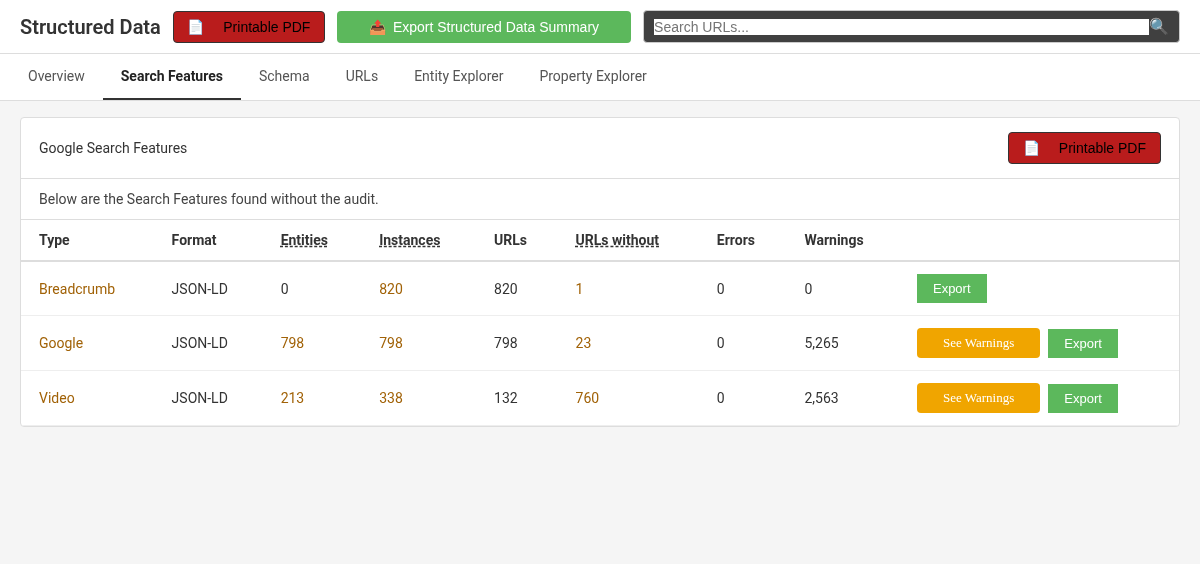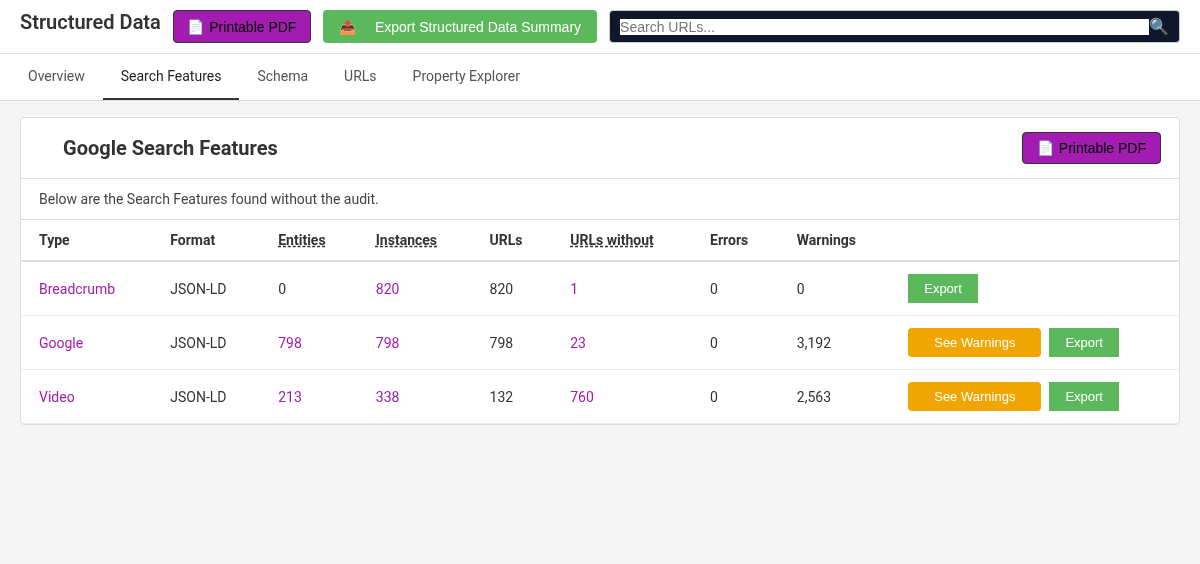--- a/index.html
+++ b/index.html
@@ -1,75 +1,75 @@
 <!DOCTYPE html>
 <html><head>
   <meta charset="utf-8">
   <style>
     * { box-sizing: border-box; margin: 0; padding: 0; }
     body { font-family: -apple-system, BlinkMacSystemFont, 'Segoe UI', Roboto, sans-serif; font-size: 14px; background: #f5f5f5; color: #333; }
 
     .top-bar {
-      display: flex; background: #fff; padding: 10px 20px; gap: 12px;
+      display: flex; align-items: center; background: #fff; padding: 10px 20px; gap: 12px;
       border-bottom: 1px solid #ddd;
     }
     .top-bar-title { font-size: 20px; font-weight: 600; flex-shrink: 0; }
     .btn-printable {
-      display: flex; align-items: center; gap: 4px;
-      border: 1.5px solid #333; background: #a21caf; padding: 7px 14px;
+      display: flex; align-items: center; gap: 18px;
+      border: 1.5px solid #333; background: #b91c1c; padding: 7px 14px;
       border-radius: 4px; cursor: pointer; font-size: 14px; font-weight: 500; white-space: nowrap;
     }
     .btn-export-summary {
-      display: flex; align-items: center; gap: 18px;
-      background: #5cb85c; color: #fff; border: none; padding: 8px 16px;
+      display: flex; align-items: center; gap: 6px;
+      background: #5cb85c; color: #fff; border: none; padding: 8px 32px;
       border-radius: 4px; cursor: pointer; font-size: 14px; font-weight: 500; white-space: nowrap;
     }
     .search-box {
       flex: 1; display: flex; align-items: center; border: 1px solid #ccc;
-      border-radius: 4px; padding: 6px 10px; background: #0f172a;
+      border-radius: 4px; padding: 6px 10px; background: #404040;
     }
     .search-box input {
       border: none; outline: none; flex: 1; font-size: 14px; color: #999;
     }
     .search-icon { color: #999; font-size: 16px; }
 
     .tabs {
       display: flex; background: #fff; border-bottom: 1px solid #ddd;
       padding: 0 10px;
     }
     .tab {
       padding: 14px 18px; cursor: pointer; font-size: 14px; color: #555;
       border-bottom: 2px solid transparent; white-space: nowrap;
     }
-    .tab.active { font-weight: 400; color: #222; border-bottom: 2px solid #333; }
+    .tab.active { font-weight: 700; color: #222; border-bottom: 2px solid #333; }
 
     .content { padding: 16px 20px; }
 
     .card {
       background: #fff; border: 1px solid #ddd; border-radius: 4px; overflow: hidden;
     }
     .card-header {
       display: flex; align-items: center; justify-content: space-between;
       padding: 14px 18px; border-bottom: 1px solid #ddd;
     }
-    .card-header-title { font-weight: 700; font-size: 20px; margin-left: 24px; }
+    .card-header-title { font-weight: 400; font-size: 14px; }
     .card-description { padding: 12px 18px; border-bottom: 1px solid #ddd; font-size: 14px; color: #444; }
 
     table { width: 100%; border-collapse: collapse; }
     thead tr { border-bottom: 2px solid #ddd; }
     tbody tr { border-bottom: 1px solid #eee; }
     th { padding: 12px 18px; text-align: left; font-weight: 700; font-size: 14px; }
     td { padding: 12px 18px; font-size: 14px; }
 
     .underline-dashed { text-decoration: underline; text-decoration-style: dashed; }
-    .link-blue { color: #a21caf; cursor: pointer; }
+    .link-blue { color: #a16207; cursor: pointer; }
 
     .btn-see-warnings {
       background: #f0a500; color: #fff; border: none; padding: 7px 26px;
-      border-radius: 4px; cursor: pointer; font-size: 13px; font-weight: 500; white-space: nowrap;
+      border-radius: 4px; cursor: pointer; font-size: 13px; font-weight: 500; white-space: nowrap; font-family: Liberation Serif, serif;
     }
     .btn-export-row {
       background: #5cb85c; color: #fff; border: none; padding: 7px 16px;
       border-radius: 0; cursor: pointer; font-size: 13px; font-weight: 500;
     }
     .actions-cell { display: flex; gap: 8px; align-items: center; }
 
     .icon-doc::before { content: '📄'; font-size: 14px; }
     .icon-export::before { content: '📤'; font-size: 14px; }
   </style>
@@ -90,20 +90,21 @@
     <input type="text" placeholder="Search URLs..." style="">
     <span class="search-icon">🔍</span>
   </div>
 </div>
 
 <div class="tabs">
   <div class="tab">Overview</div>
   <div class="tab active">Search Features</div>
   <div class="tab">Schema</div>
   <div class="tab">URLs</div>
+  <div class="tab">Entity Explorer</div>
   <div class="tab">Property Explorer</div>
 </div>
 
 <div class="content">
   <div class="card">
 
     <div class="card-header">
       <span class="card-header-title">Google Search Features</span>
       <button class="btn-printable">
         <span class="icon-doc"></span>
@@ -146,21 +147,21 @@
             </td>
           </tr>
           <tr>
             <td><span class="link-blue">Google</span></td>
             <td>JSON-LD</td>
             <td><span class="link-blue">798</span></td>
             <td><span class="link-blue">798</span></td>
             <td>798</td>
             <td><span class="link-blue">23</span></td>
             <td>0</td>
-            <td>3,192</td>
+            <td>5,265</td>
             <td>
               <div class="actions-cell">
                 <button class="btn-see-warnings">See Warnings</button>
                 <button class="btn-export-row">Export</button>
               </div>
             </td>
           </tr>
           <tr>
             <td><span class="link-blue">Video</span></td>
             <td>JSON-LD</td>

